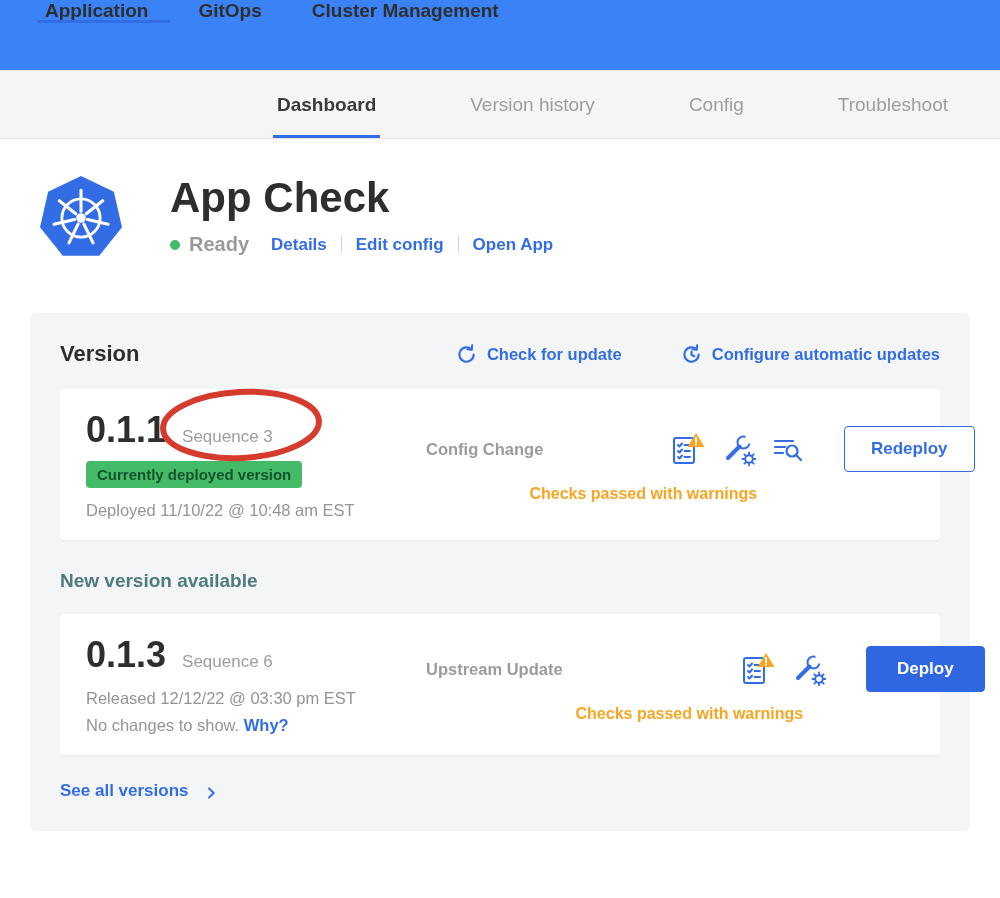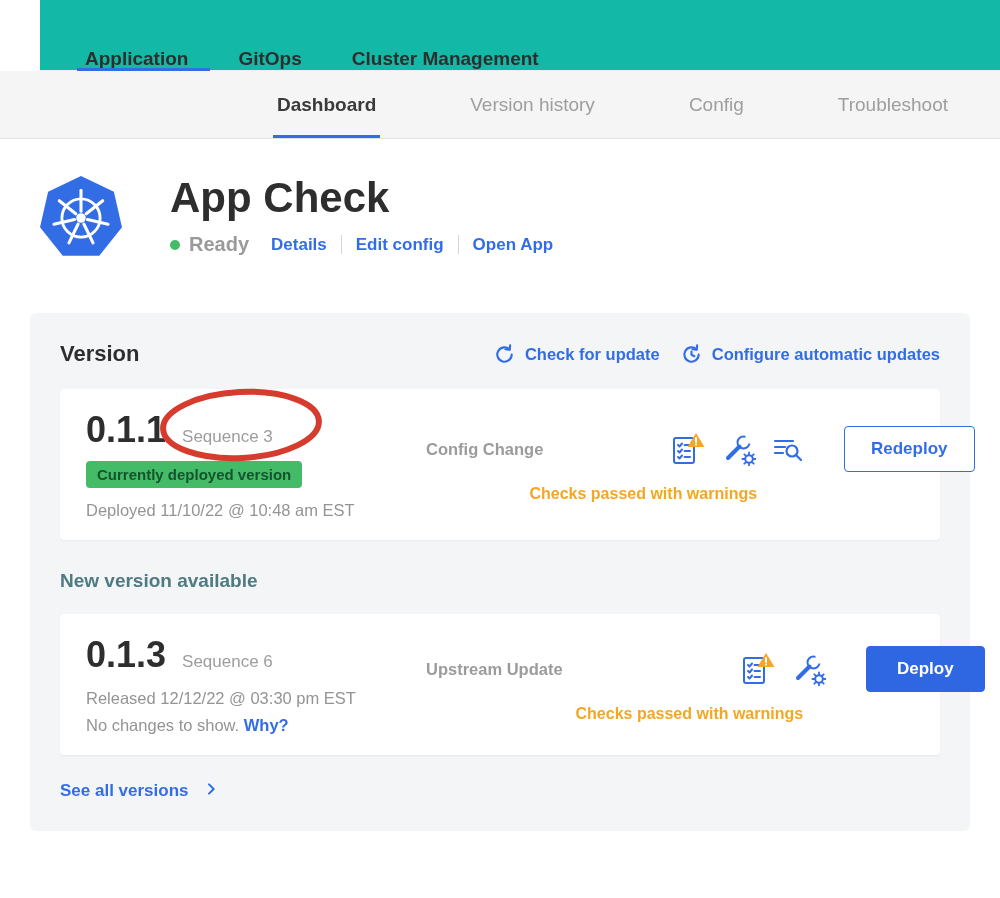--- a/index.html
+++ b/index.html
@@ -3,22 +3,22 @@
 <meta charset="utf-8">
 <style>
   * { box-sizing: border-box; }
   html,body { margin:0; padding:0; }
   body {
     width:1000px; height:898px; overflow:hidden; position:relative;
     background:#fff; font-family:"Liberation Sans", sans-serif; color:#323232;
   }
   
   .top-nav {
-    height:71px; background:#14b8a6; display:flex; align-items:flex-end;
-    padding-left:45px; gap:50px; border-bottom:1px solid #ededed;margin-left:40px;
+    height:71px; background:#3b82f6; display:flex; align-items:flex-start;
+    padding-left:45px; gap:50px; border-bottom:1px solid #ededed;
   }
   .top-nav-item {
     display:flex; align-items:center; font-size:19px; font-weight:700;
     color:#2e2e2e; position:relative; white-space:nowrap; cursor:pointer;
   }
   .top-nav-item.active::after {
     content:""; position:absolute; left:-8px; right:-22px; bottom:-1px;
     height:3px; background:#326de6;
   }
   
@@ -44,21 +44,21 @@
   .status-text { color:#9a9a9a; font-size:20px; font-weight:600; margin-right:22px; }
   .hdr-link { color:#326de6; font-size:17px; font-weight:700; text-decoration:none; cursor:pointer; }
   .hdr-div { width:1px; height:19px; background:#d5d5d5; margin:0 14px; }
   
   .version-section {
     margin:52px 30px 0; background:#f3f5f7; border-radius:6px;
     padding:28px 30px 30px; 
   }
   .section-header { display:flex; align-items:center; }
   .section-title { font-size:22px; font-weight:700; color:#2e2e2e; }
-  .section-actions { margin-left:auto; display:flex; gap:20px; }
+  .section-actions { margin-left:auto; display:flex; gap:58px; }
   .link-action { display:flex; align-items:center; gap:9px; color:#326de6; font-size:16.5px; font-weight:700; cursor:pointer; }
   .link-action svg { display:block; }
   
   .version-card {
     background:#fff; border-radius:4px; margin-top:22px; padding:20px 26px;
     display:flex; box-shadow:0 1px 2px rgba(0,0,0,0.05); position:relative;
   }
   .card-left { width:340px; flex-shrink:0; position:relative; }
   .version-line { display:flex; align-items:baseline; gap:16px; }
   .version-number { font-size:36px; font-weight:700; color:#2e2e2e; }
@@ -78,21 +78,21 @@
   .icon-btn svg { display:block; }
   .checks-text {
     color:#f5a623; font-weight:700; font-size:16px; text-align:center; margin-top:13px;
   }
   .checks-1 { padding-right:114px; }
   .checks-2 { padding-right:32px; }
   .btn { margin-left:auto; border-radius:4px; font-size:17px; font-weight:700; cursor:pointer; font-family:inherit; }
   .btn-outline { background:#fff; border:1.5px solid #326de6; color:#326de6; padding:12px 26px; }
   .btn-solid { background:#2f67e2; border:1.5px solid #2f67e2; color:#fff; padding:12px 30px; }
   .new-version-heading { color:#4f7a81; font-size:19px; font-weight:700; margin-top:30px; }
-  .see-all { display:flex; align-items:flex-start; gap:14px; color:#326de6; font-size:17px; font-weight:700; margin-top:26px; cursor:pointer; }
+  .see-all { display:flex; align-items:flex-end; gap:14px; color:#326de6; font-size:17px; font-weight:700; margin-top:26px; cursor:pointer; }
   
   .annotation {
     position:absolute; left:71px; top:-24px; pointer-events:none; transform:rotate(-3deg);
   }
 </style>
 </head>
 <body>
 
 <div class="top-nav">
   <div class="top-nav-item active">Application</div>

